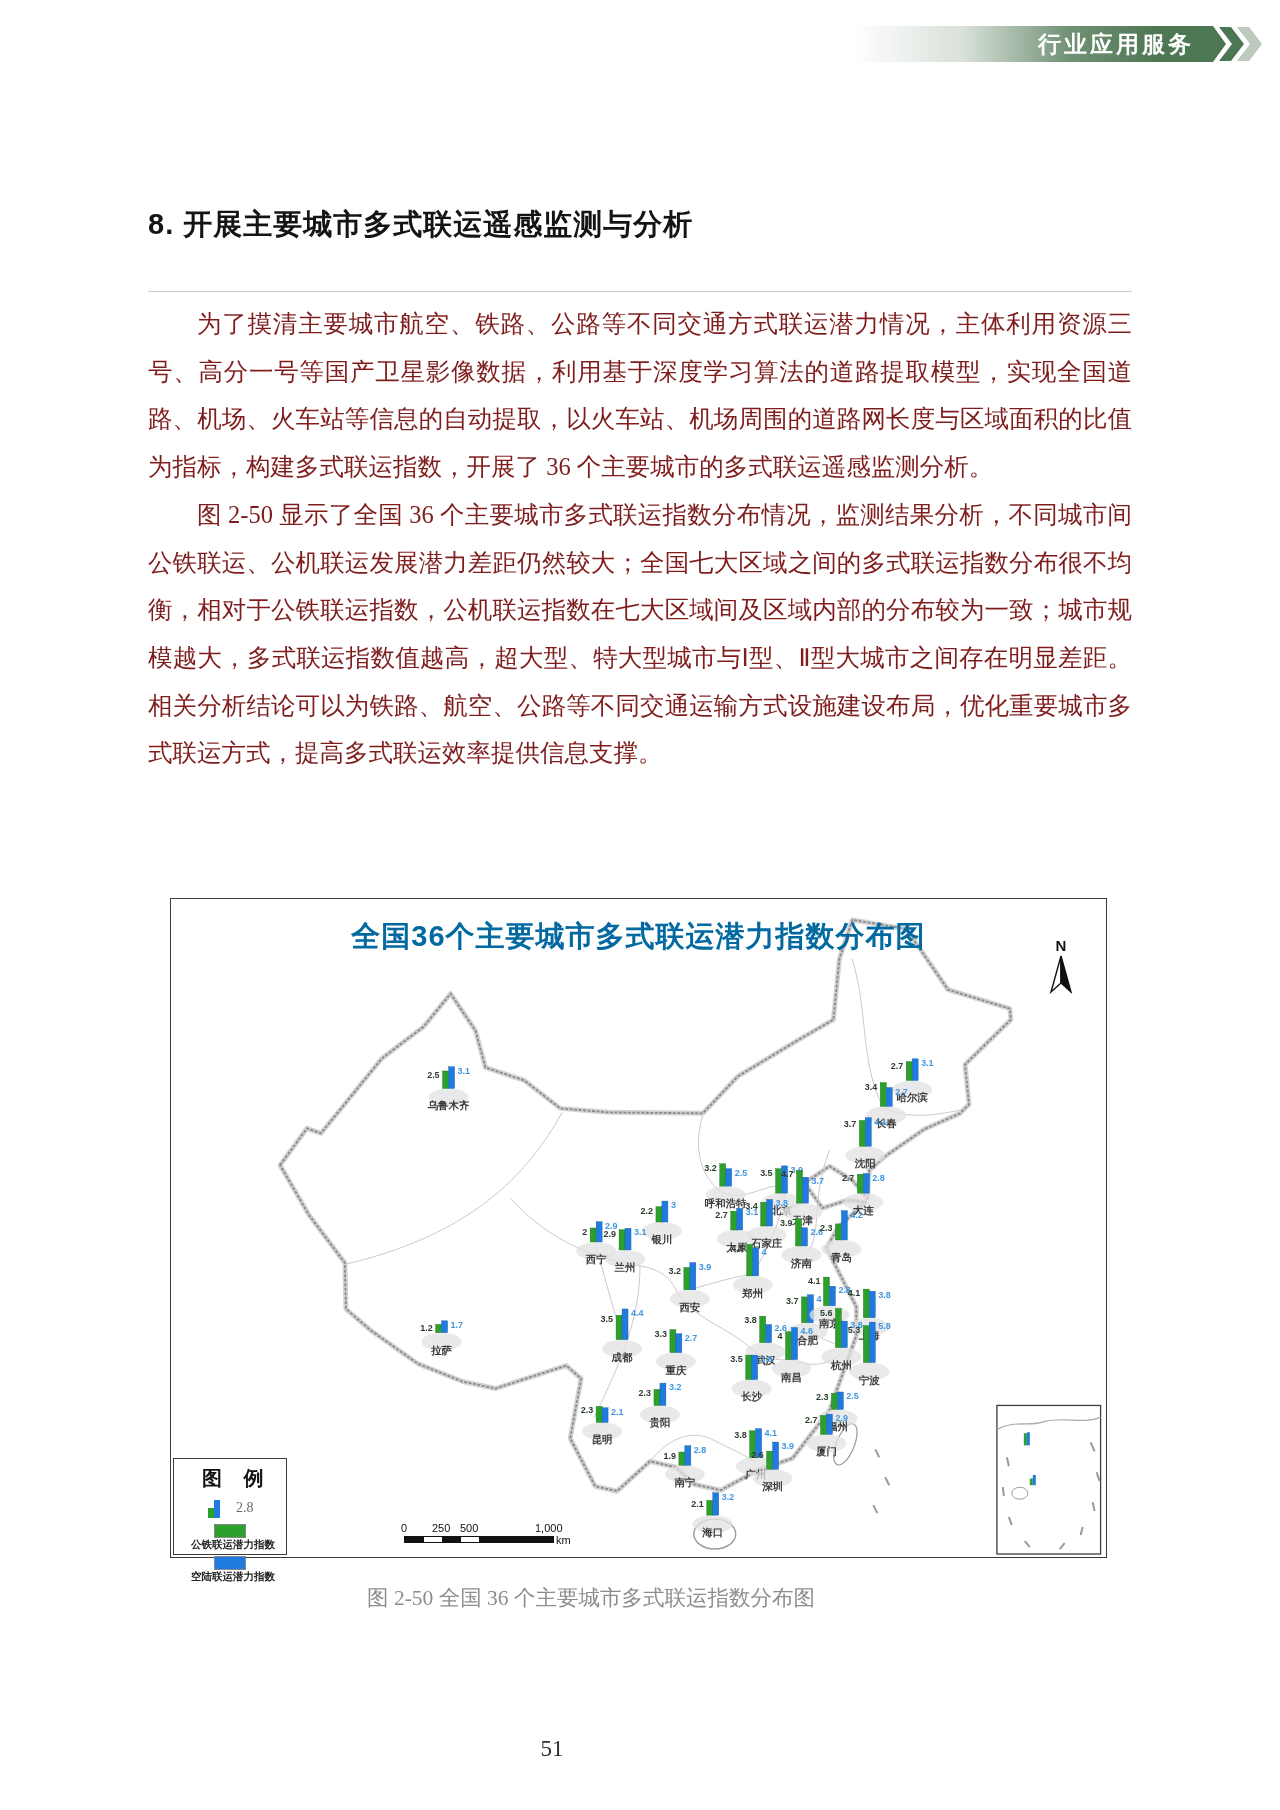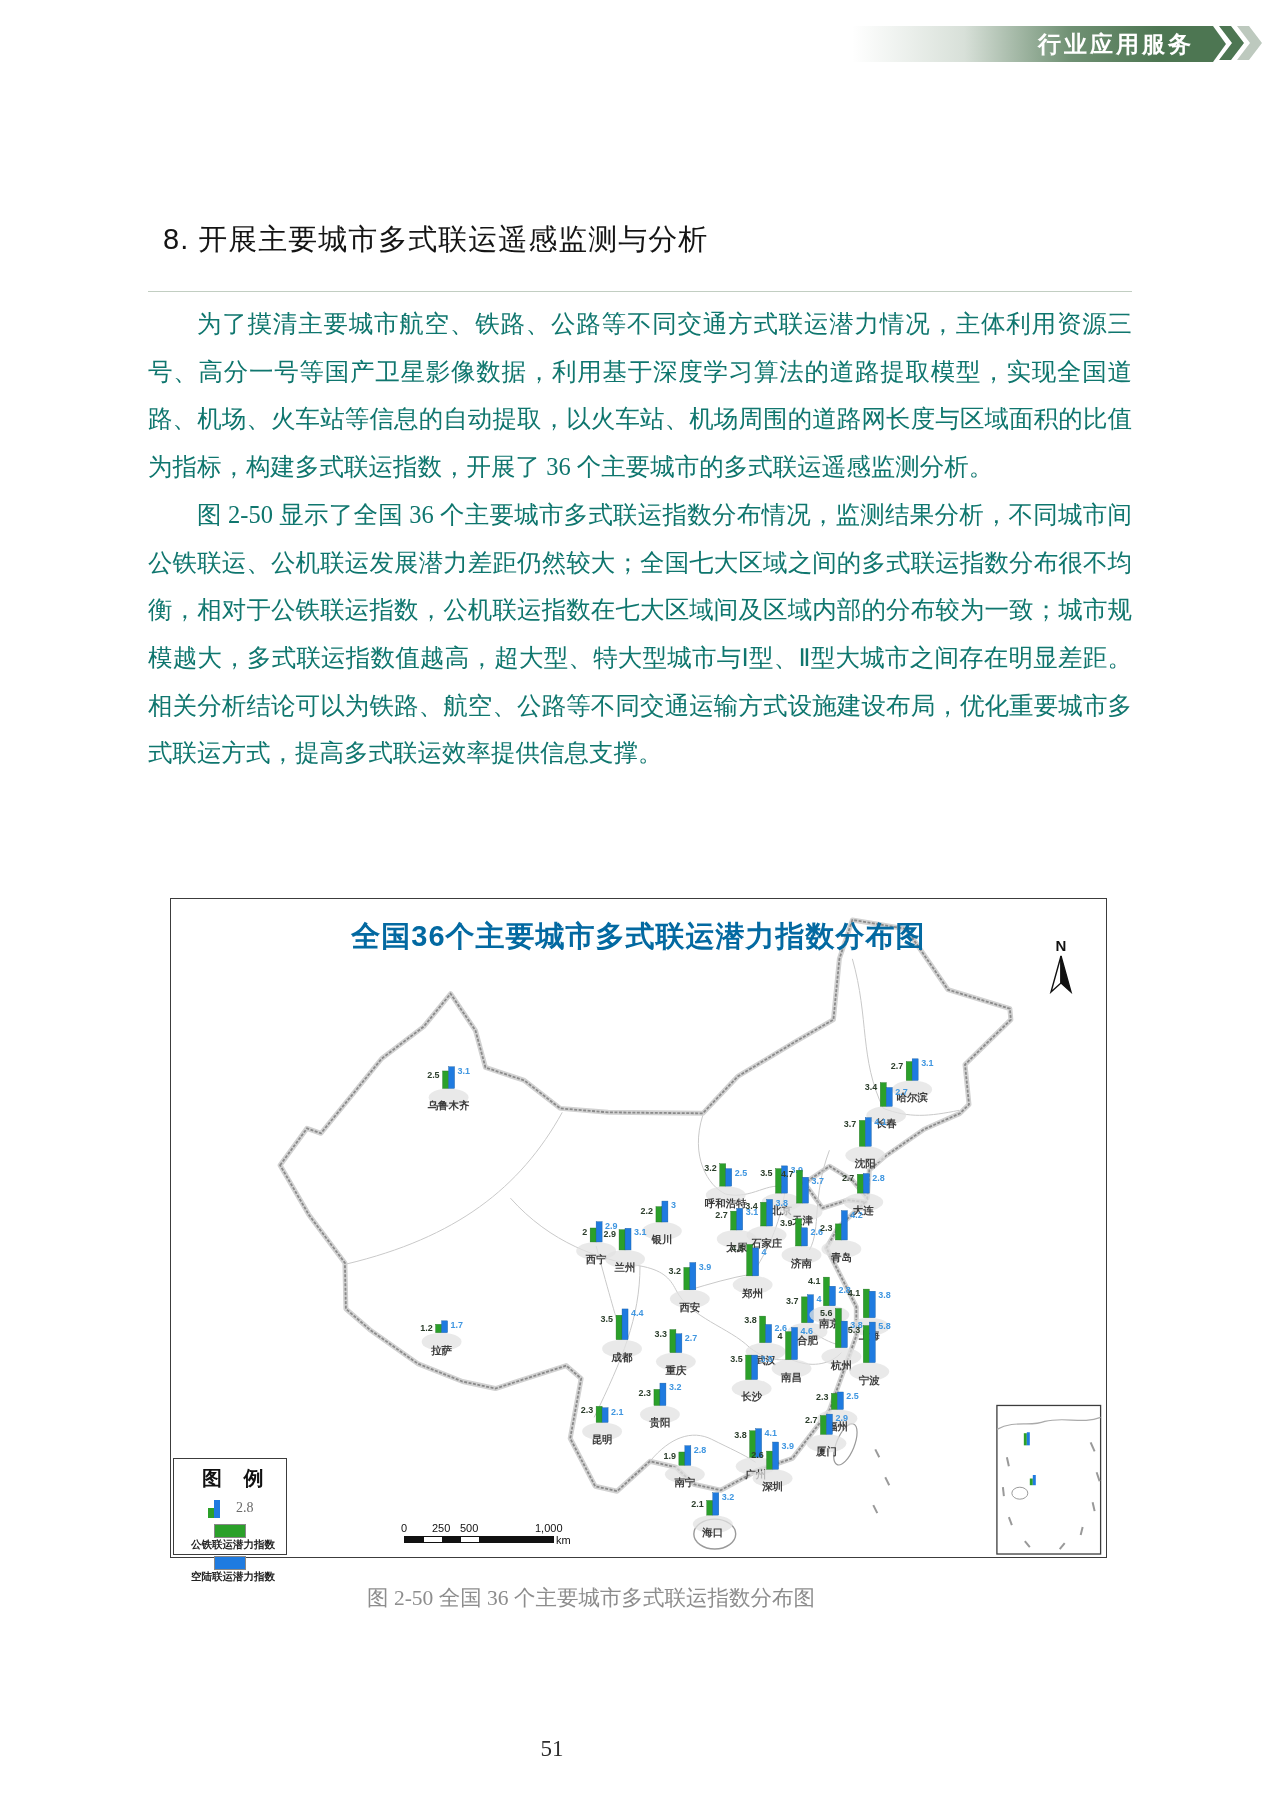--- a/index.html
+++ b/index.html
@@ -1,37 +1,37 @@
 <!DOCTYPE html>
 <html><head>
 <meta charset="utf-8">
 <style>
   html,body{margin:0;padding:0;background:#ffffff;}
   .page{position:relative;width:1280px;height:1810px;background:#fff;overflow:hidden;
         font-family:"Liberation Sans",sans-serif;}
 
   
-  .banner{position:absolute;top:26px;right:18px;display:flex;}
+  .banner{position:absolute;top:26px;right:18px;display:flex;align-items:center;}
   .banner-bar{width:342px;height:36px;line-height:36px;text-align:right;padding-right:32px;
     color:#fff;font-weight:bold;font-size:23px;letter-spacing:3px;
     background:linear-gradient(to right, rgba(99,132,102,0) 0%, rgba(99,132,102,.25) 30%,
       rgba(77,118,82,.8) 58%, #4d7652 82%);
     clip-path:polygon(0 0, calc(100% - 13px) 0, 100% 50%, calc(100% - 13px) 100%, 0 100%);}
   .chev{width:25px;height:34px;margin-left:-7px;
     clip-path:polygon(0 0,48% 0,100% 50%,48% 100%,0 100%,52% 50%);}
   .chev1{background:#4d7652;}
   .chev2{background:#bdc9be;}
 
   
-  .sec-title{position:absolute;left:148px;top:205px;width:984px;margin:15px;
-    font-size:29px;font-weight:400;color:#141414;letter-spacing:1px;}
+  .sec-title{position:absolute;left:148px;top:205px;width:984px;margin:0;
+    font-size:29px;font-weight:700;color:#141414;letter-spacing:1px;}
   .title-rule{position:absolute;left:148px;top:291px;width:984px;height:1px;background:#c2cec2;}
   .bodytext{position:absolute;left:148px;top:300px;width:984px;}
   .bodytext p{margin:0;text-indent:2em;text-align:justify;
-    font-family:"Liberation Serif",serif;font-size:24.5px;line-height:47.7px;color:#0f766e;}
+    font-family:"Liberation Serif",serif;font-size:24.5px;line-height:47.7px;color:#7f1d1d;}
 
   
   .figure{position:absolute;left:170px;top:898px;width:937px;height:660px;
     border:1.6px solid #3c3c3c;box-sizing:border-box;background:#fff;}
   .map-title{position:absolute;top:18px;left:0;width:100%;text-align:center;
     font-size:29px;font-weight:bold;color:#0369a1;letter-spacing:1px;}
   .north{position:absolute;top:38px;left:872px;width:36px;text-align:center;color:#111;}
   .north .n-label{font-size:15px;font-weight:bold;display:block;margin-bottom:0;}
   #map-svg{position:absolute;left:0;top:0;width:100%;height:100%;}
 

